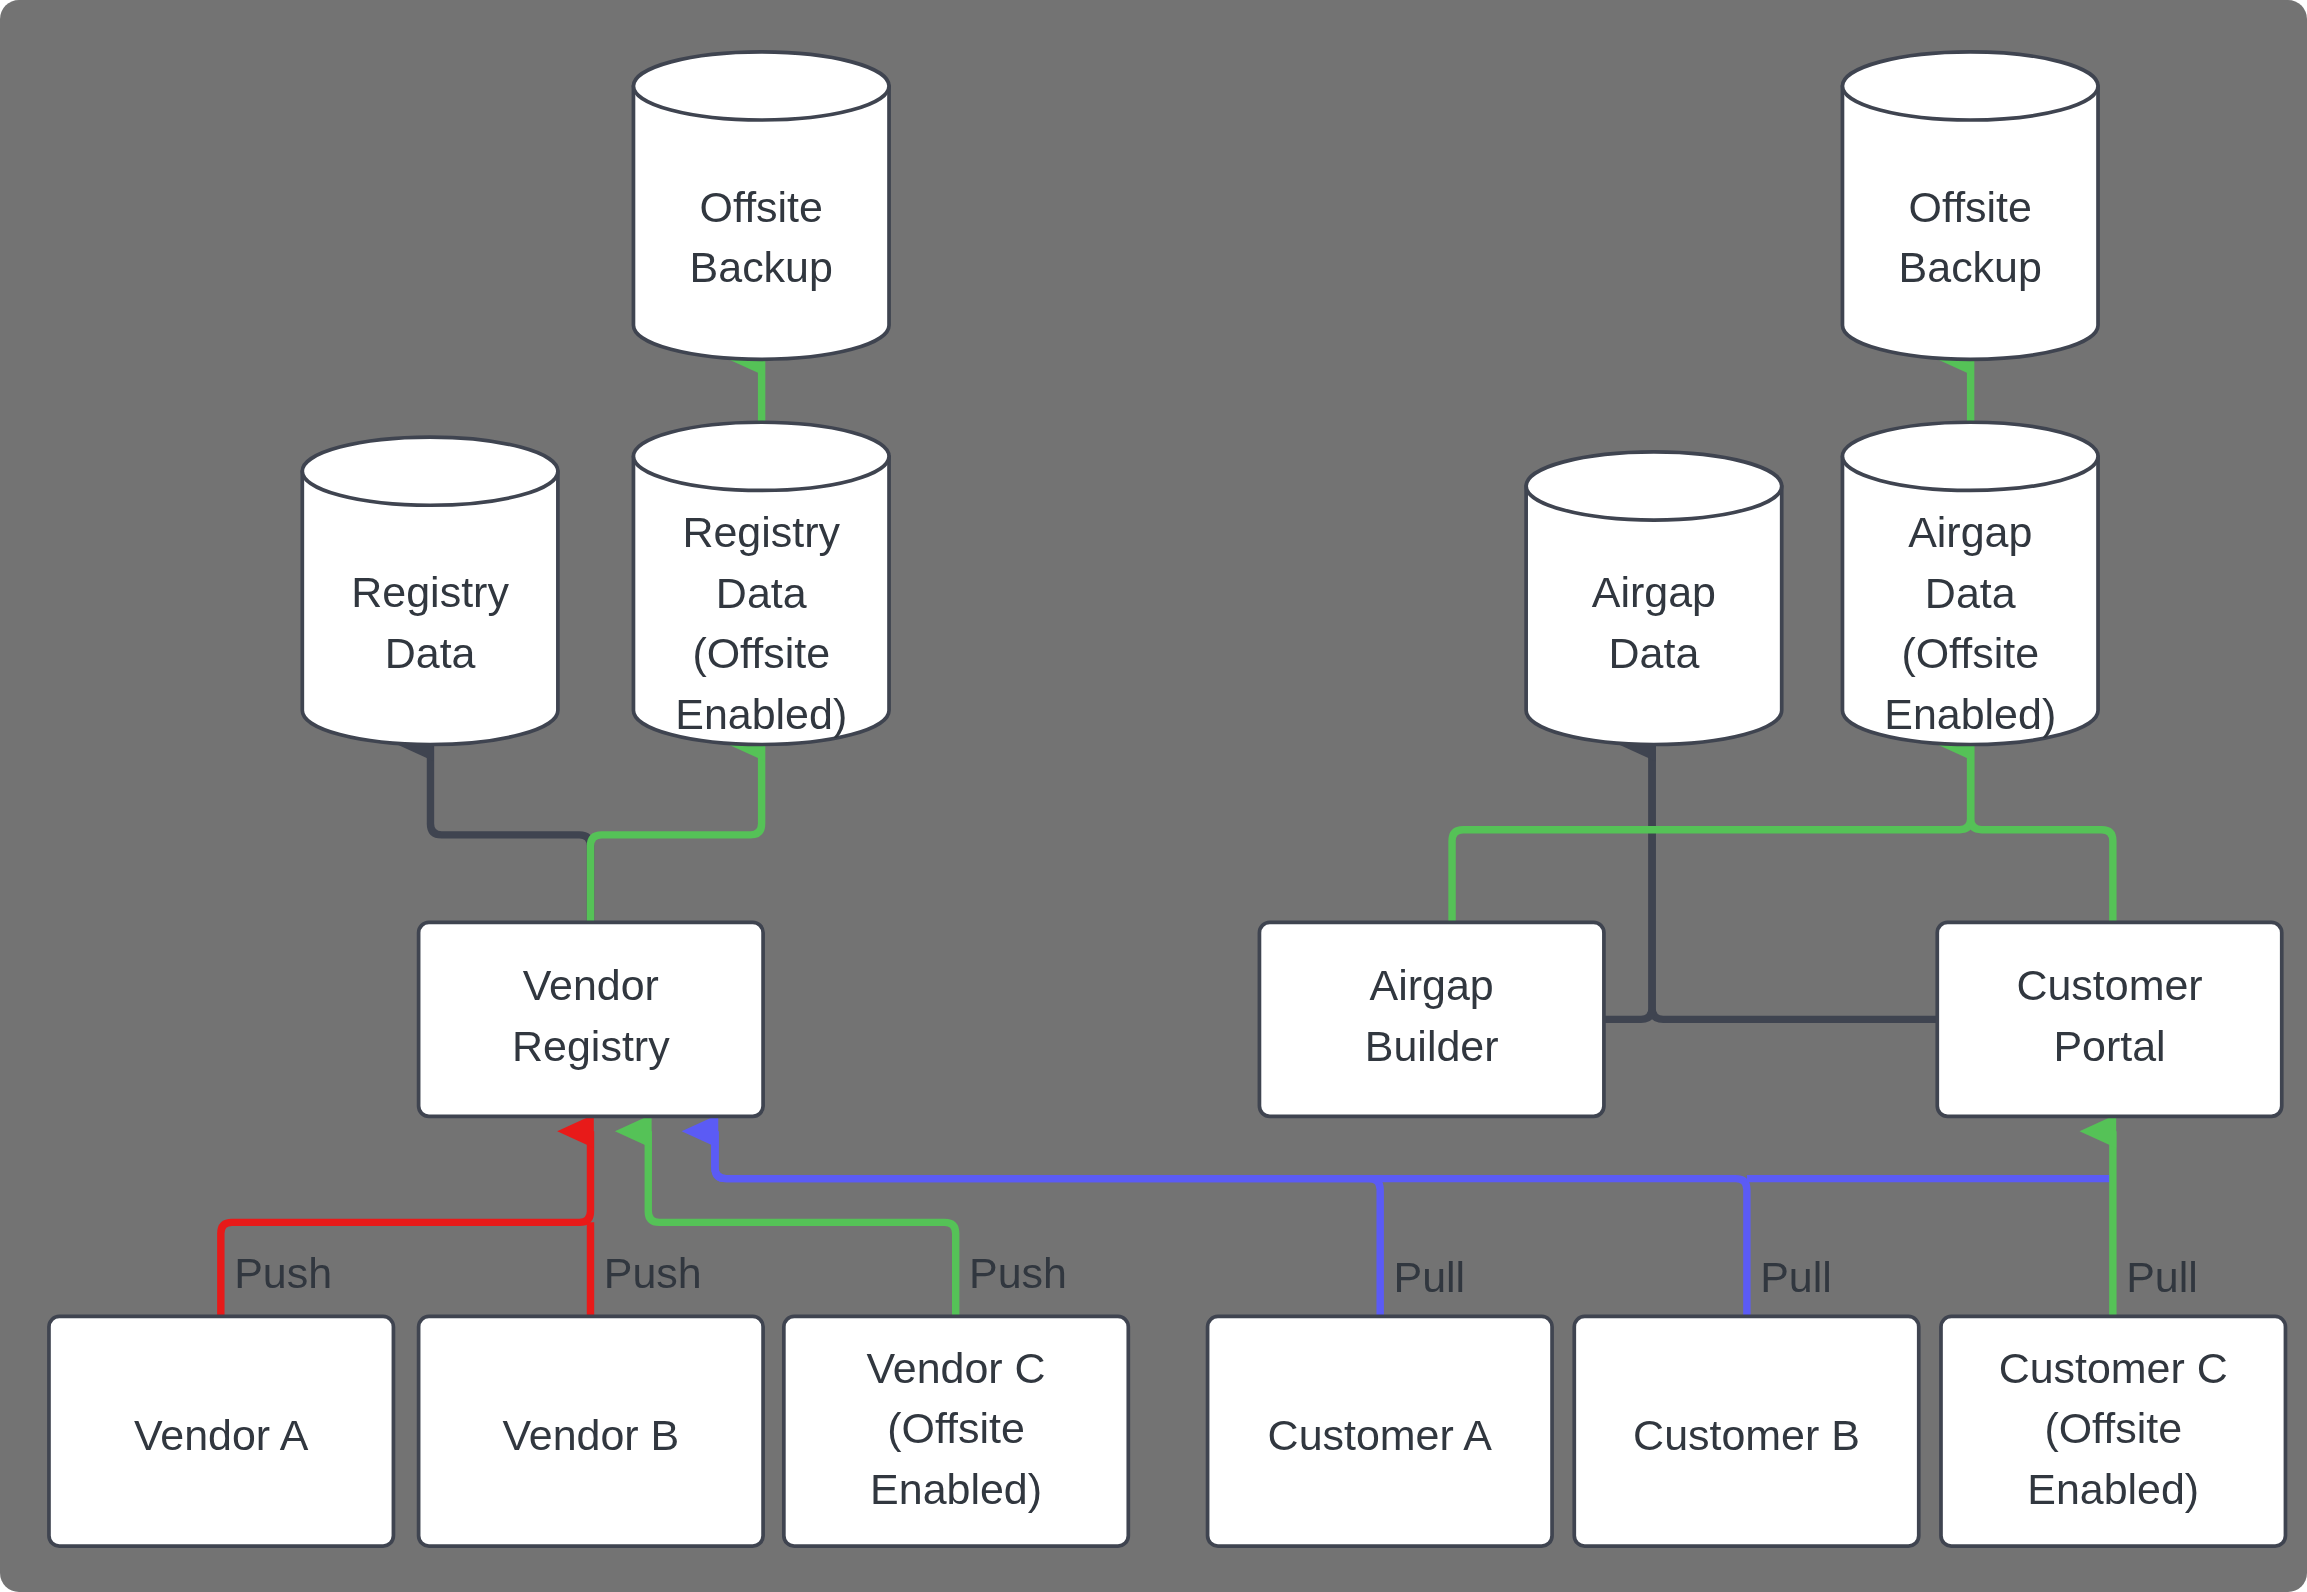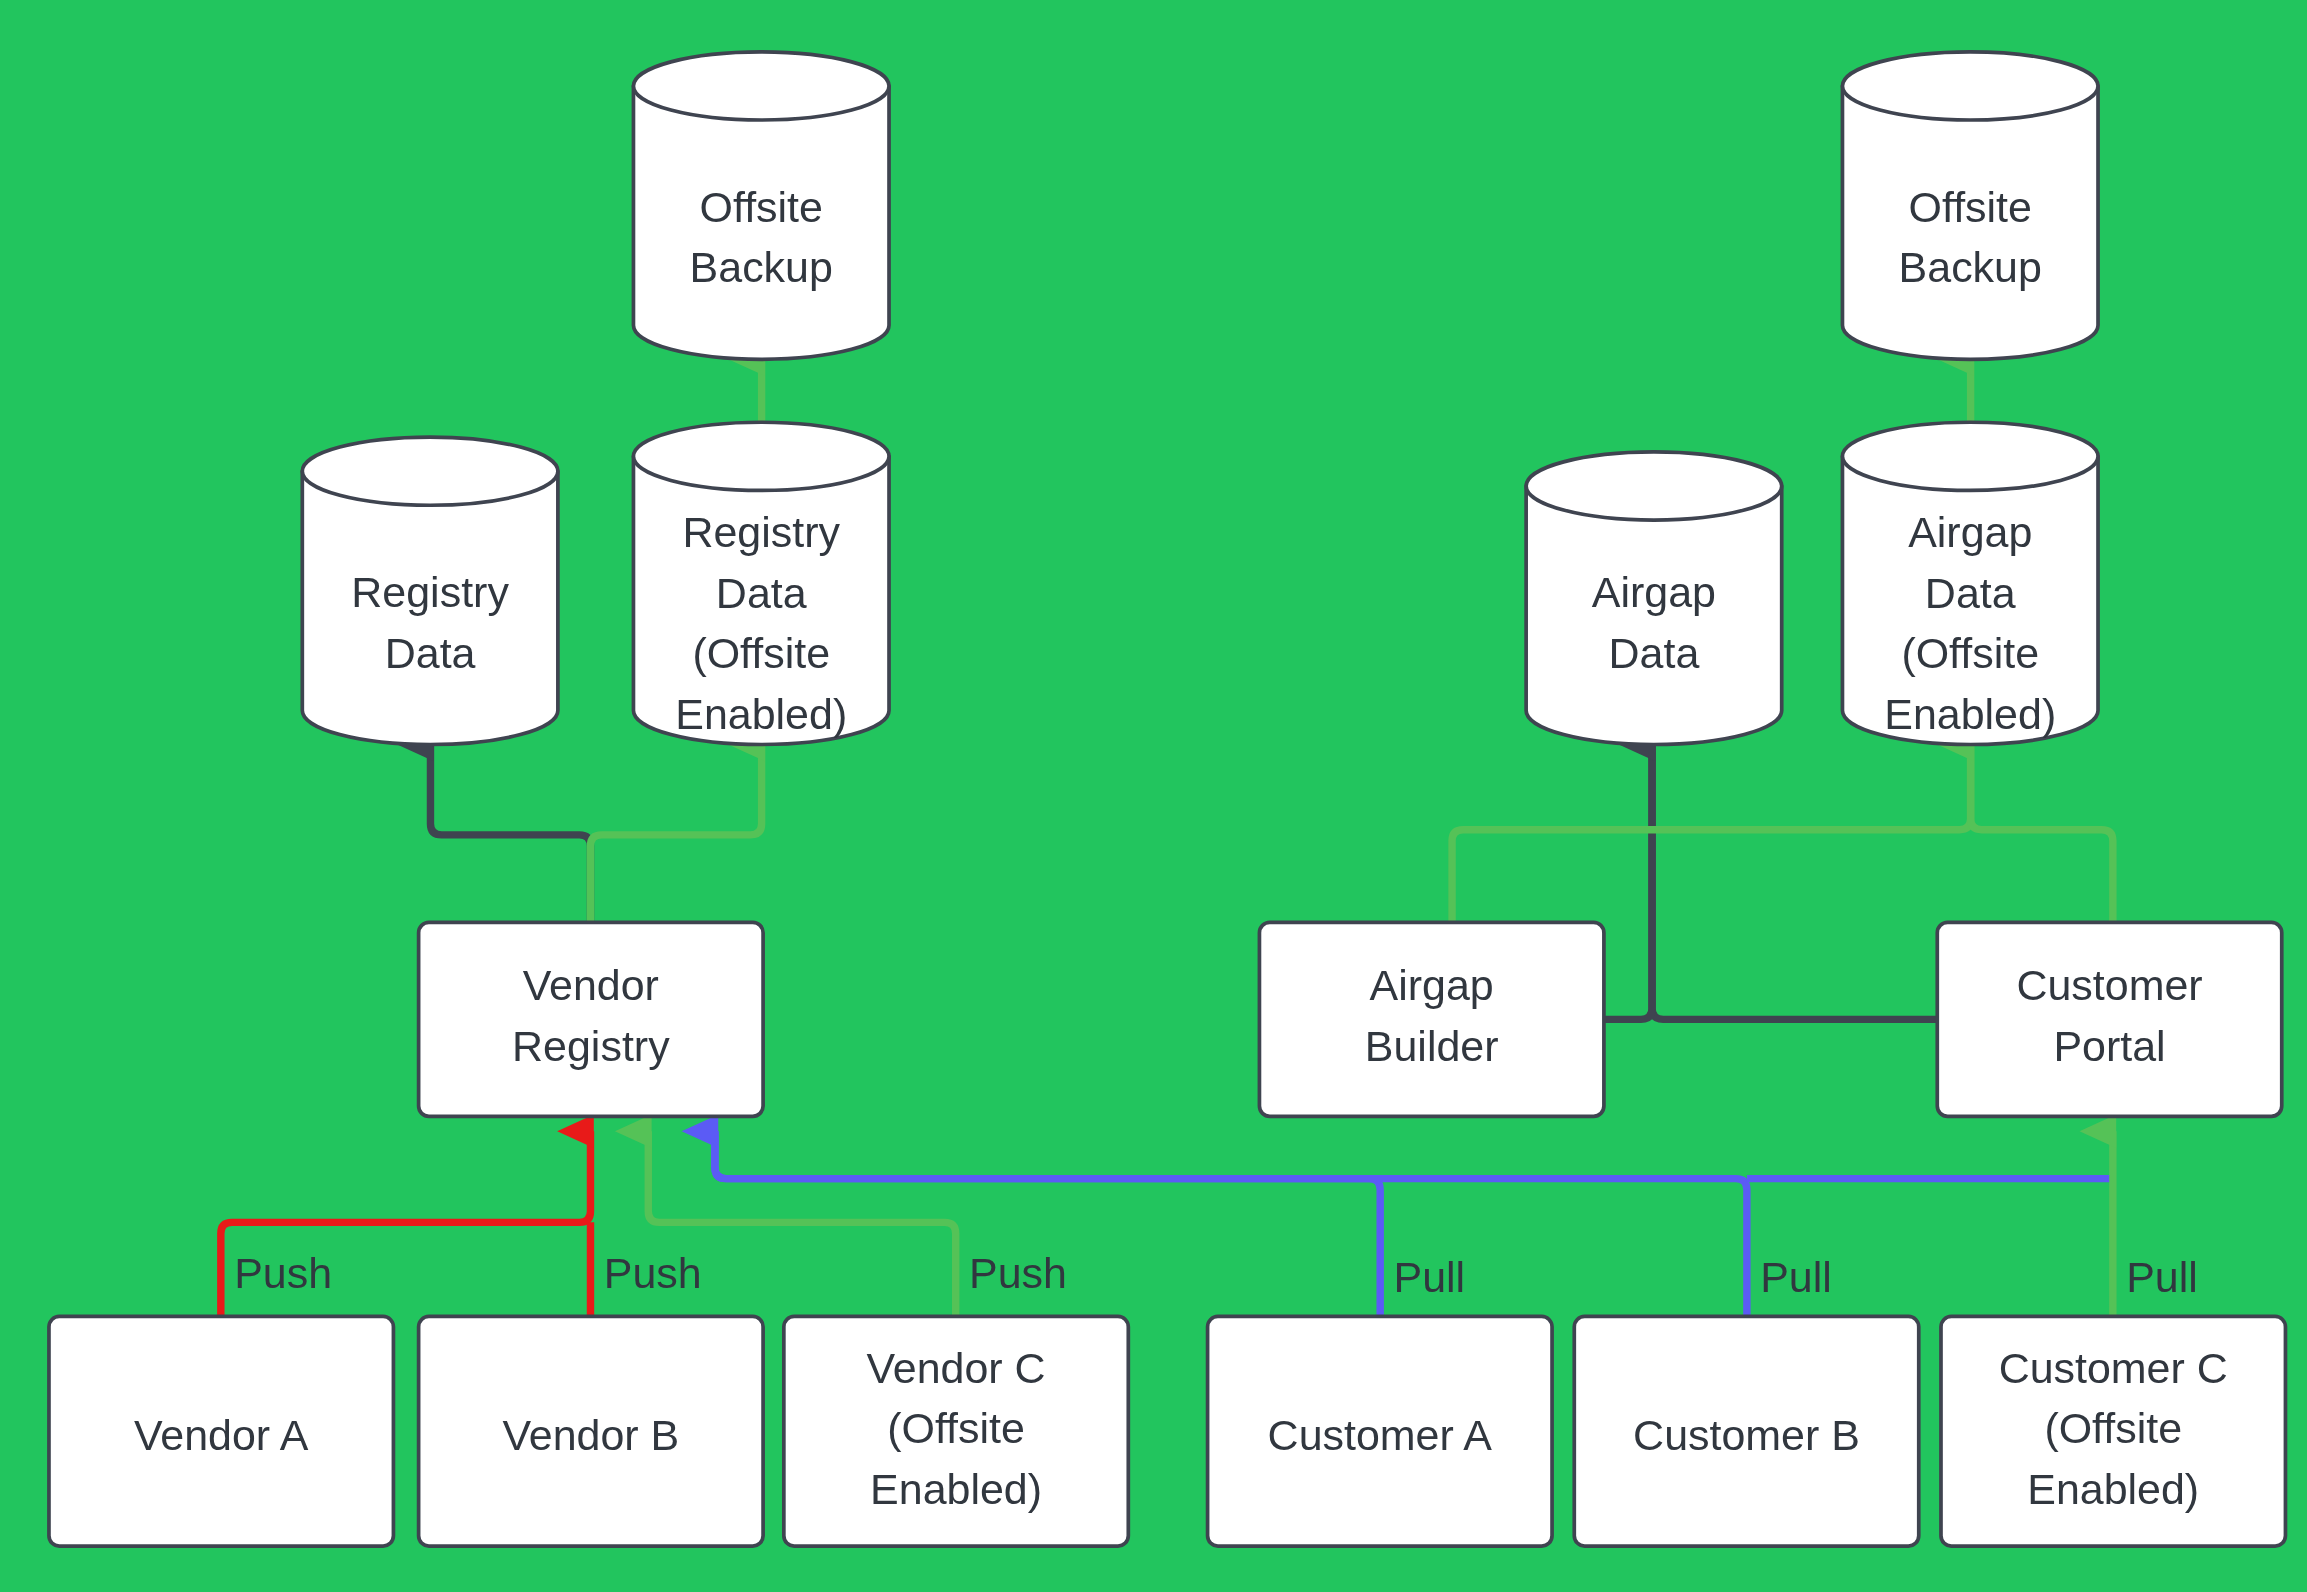--- a/index.html
+++ b/index.html
@@ -10,21 +10,22 @@
   body {
     width: 2307px;
     height: 1592px;
     overflow: hidden;
     font-family: "Liberation Sans", sans-serif;
   }
   #diagram-root {
     position: relative;
     width: 2307px;
     height: 1592px;
-    background: #22c55e;
+    background: #737373;
+    border-radius: 19px;
   }
   svg#diagram-svg {
     display: block;
     width: 2307px;
     height: 1592px;
   }
   .node-shape {
     fill: #ffffff;
     stroke: #3f4450;
     stroke-width: 5;

